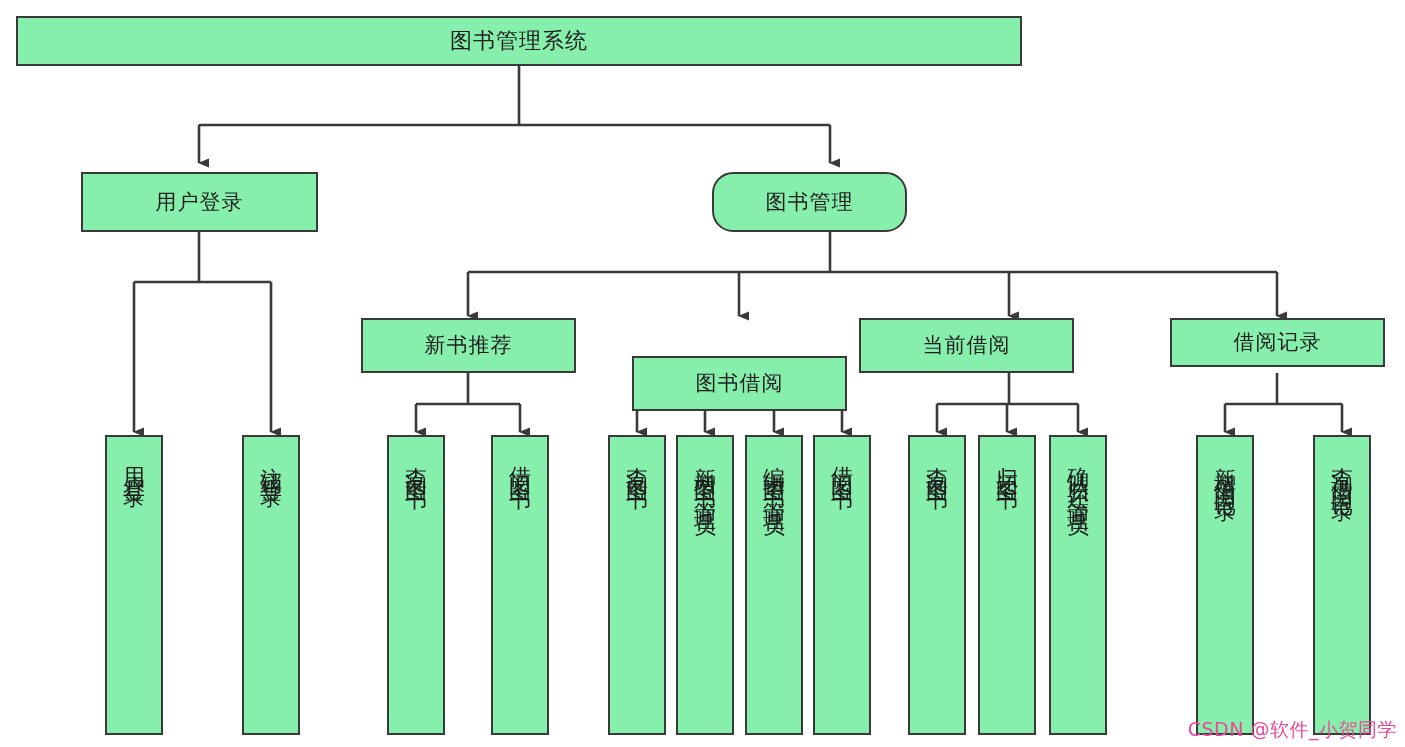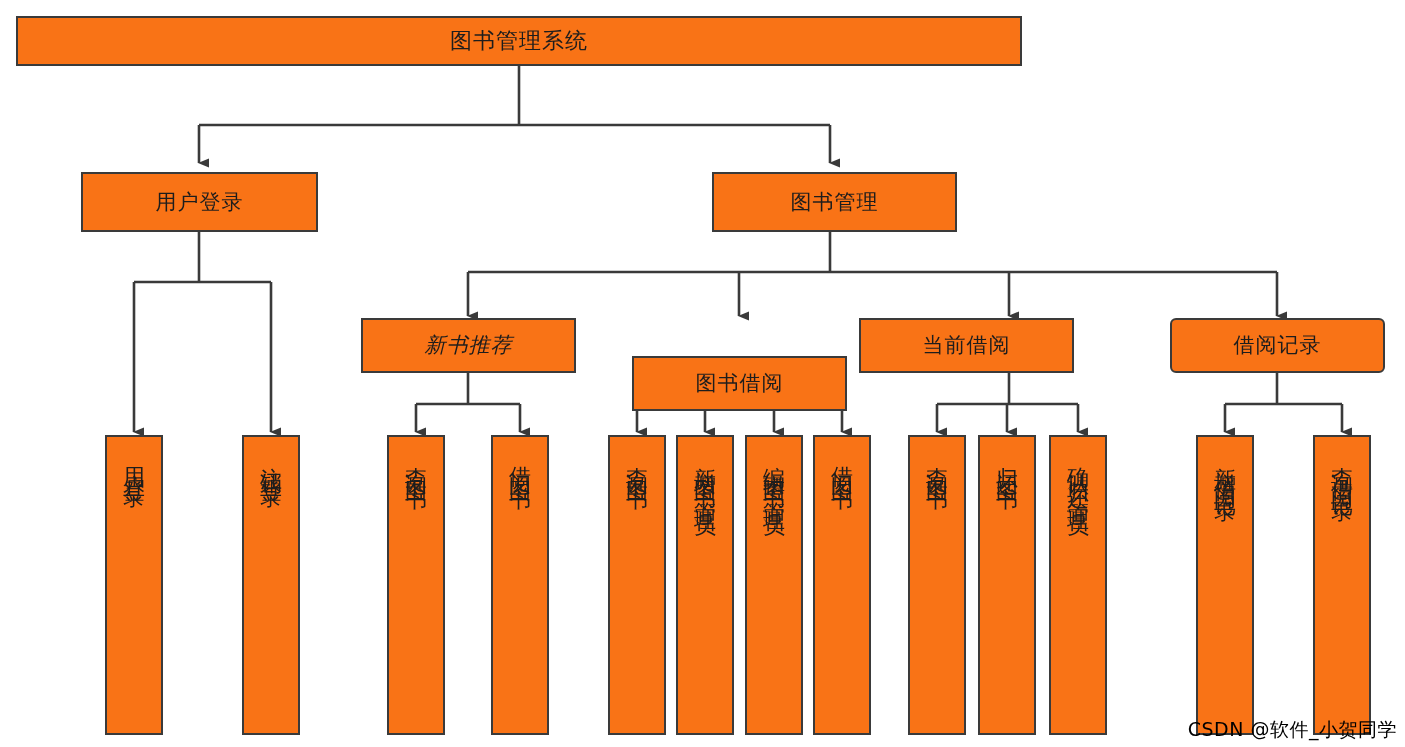--- a/index.html
+++ b/index.html
@@ -18,21 +18,21 @@
     position:absolute;
     left:0; top:0;
     width:1405px;
     height:747px;
     pointer-events:none;
   }
   .node{
     position:absolute;
     box-sizing:border-box;
     border:2px solid #3a3a3a;
-    background:#f97316;
+    background:#86efac;
     display:flex;
     align-items:center;
     justify-content:center;
     color:#1d1d1d;
     z-index:2;
   }
   .node .lbl{
     display:block;
     text-align:center;
     line-height:1.18;
@@ -56,21 +56,21 @@
     font-size:22px;
     line-height:1;
     letter-spacing:7px;
     white-space:nowrap;
   }
   .watermark{
     position:absolute;
     right:8px;
     bottom:4px;
     font-size:19px;
-    color:#000000;
+    color:#ec4899;
     letter-spacing:.5px;
     z-index:3;
     white-space:nowrap;
   }
 </style>
 </head>
 <body>
 
 <div id="canvas">
 
@@ -124,34 +124,34 @@
     </g>
   </svg>
 
   <div class="node h-node root" style="left:16px; top:16px; width:1006px; height:50px;">
     <span class="lbl">图书管理系统</span>
   </div>
 
   <div class="node h-node" style="left:81px; top:172px; width:237px; height:60px;">
     <span class="lbl">用户登录</span>
   </div>
-  <div class="node h-node" style="left:712px; top:172px; width:245px; height:60px;">
+  <div class="node h-node" style="left:712px; top:172px; width:195px; height:60px;border-radius:21px;">
     <span class="lbl">图书管理</span>
   </div>
 
-  <div class="node h-node" style="left:361px; top:318px; width:215px; height:55px;font-style:italic;">
+  <div class="node h-node" style="left:361px; top:318px; width:215px; height:55px;">
     <span class="lbl">新书推荐</span>
   </div>
   <div class="node h-node" style="left:632px; top:318px; width:215px; height:55px;margin-top:38px;">
     <span class="lbl">图书借阅</span>
   </div>
   <div class="node h-node" style="left:859px; top:318px; width:215px; height:55px;">
     <span class="lbl">当前借阅</span>
   </div>
-  <div class="node h-node" style="left:1170px; top:318px; width:215px; height:55px;border-radius:6px;">
+  <div class="node h-node" style="left:1170px; top:318px; width:215px; height:49px;">
     <span class="lbl">借阅记录</span>
   </div>
 
   <div class="node v-node" style="left:105px; top:435px; width:58px; height:300px;">
     <span class="lbl">用户登录</span>
   </div>
   <div class="node v-node" style="left:242px; top:435px; width:58px; height:300px;">
     <span class="lbl">注销登录</span>
   </div>
 

